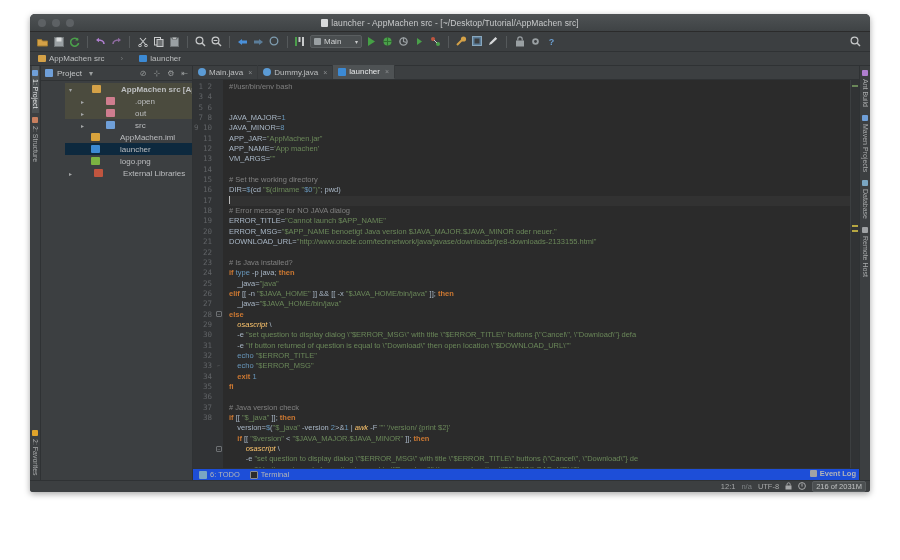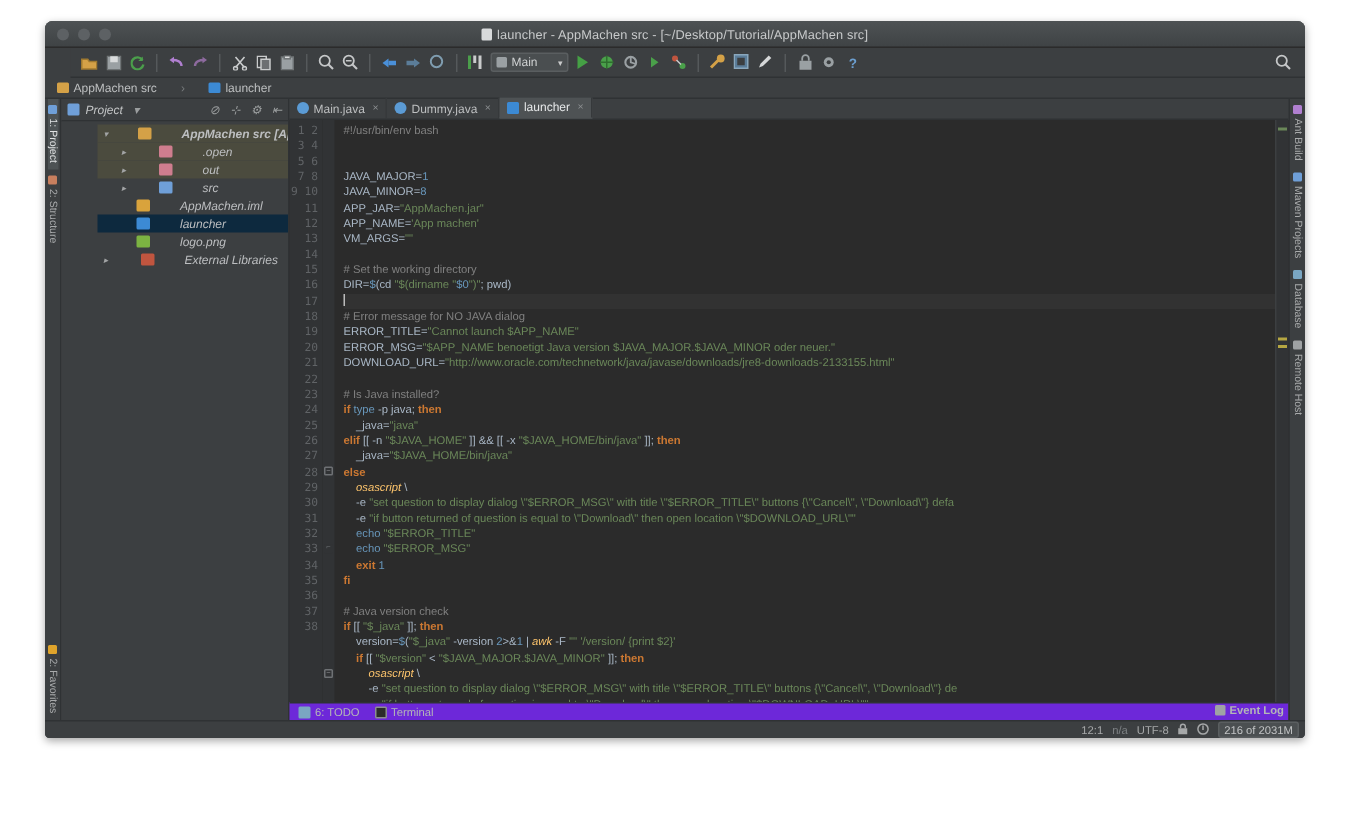--- a/index.html
+++ b/index.html
@@ -29,21 +29,21 @@
     white-space:nowrap;
   }
   #title-file-icon {
     display:inline-block; width:7px; height:8px; background:#d8dadb;
     border-radius:1px; margin-right:3px; vertical-align:-1px;
   }
 
   
   #toolbar {
     height:20px; background:#3c3f41; border-bottom:1px solid #2f3234;
-    display:flex; align-items:center; padding:0 6px; gap:3px;margin-left:17px;
+    display:flex; align-items:center; padding:0 6px; gap:3px;
   }
   .tb { width:13px; height:13px; display:flex; align-items:center; justify-content:center;
         font-size:9px; color:#b5b7b8; border-radius:2px; position:relative; }
   .tb svg { display:block; }
   .sep { width:1px; height:12px; background:#55595b; margin:0 3px; }
   #runcfg {
     height:13px; min-width:52px; background:#4a4e50; border:1px solid #5a5e60;
     border-radius:2px; display:flex; align-items:center; gap:3px; padding:0 3px;
     font-size:8px; color:#cfd1d2;
   }
@@ -70,21 +70,21 @@
   .vstrip.right { border-right:none; border-left:1px solid #2f3234; }
   .vtab {
     writing-mode:vertical-rl; font-size:7px; color:#a9abac; padding:4px 0;
     white-space:nowrap; display:flex; align-items:center; gap:3px;
   }
   .vtab.active { background:#4d5254; color:#e0e2e3; }
   .vtab .vi { width:6px; height:6px; border-radius:1px; flex:0 0 auto; }
 
   
   #project-panel { width:152px; background:#3c3f41; display:flex; flex-direction:column;
-                   border-right:1px solid #2f3234;font-style:italic; }
+                   border-right:1px solid #2f3234; }
   #project-head { height:15px; display:flex; align-items:center; gap:4px;
                   padding:0 4px; font-size:8px; color:#c3c5c6;
                   border-bottom:1px solid #2f3234; background:#3c3f41;}
   #project-head .hicon { width:8px; height:8px; background:#6f9fd8; border-radius:1px;}
   #project-head .spacer { margin-left:auto; }
   #project-head .mini { font-size:8px; color:#9b9e9f; margin-left:3px;}
   #tree { flex:1; background:#3c3f41; padding-top:2px; font-size:8px; color:#bcbec0; overflow:hidden;}
   .row { height:12px; display:flex; align-items:center; gap:20px; padding-left:4px; white-space:nowrap;margin-left:24px;}
   .row.sel { background:#0d293e; }
   .row.hl  { background:#4b4b3e; }
@@ -125,21 +125,21 @@
   .fn  { color:#ffc66d; font-style:italic; }
   .bi2 { color:#6897bb; }
   .num { color:#6897bb; }
   .caret-line { display:inline-block; width:0; border-left:1px solid #bbbbbb; height:8px; vertical-align:-1px;}
 
   
   #markerbar { width:9px; background:#313335; flex:0 0 auto; position:relative; border-left:1px solid #3c3f41;}
   .mk { position:absolute; left:1px; width:6px; height:2px; }
 
   
-  #botstrip { height:12px; background:#6d28d9; border-top:1px solid #2f3234;
+  #botstrip { height:12px; background:#1d4ed8; border-top:1px solid #2f3234;
               display:flex; align-items:center; gap:10px; padding-left:6px;
               font-size:7.5px; color:#b4b6b7;}
   .btab { display:flex; align-items:center; gap:3px; }
   .btab .bi3 { width:8px; height:8px; border-radius:1px; }
 
   
   #status { height:12px; background:#3c3f41; border-top:1px solid #2f3234;
             display:flex; align-items:center; font-size:7.5px; color:#a6a8a9; padding:0 4px; }
   #status .right { margin-left:auto; display:flex; align-items:center; gap:6px; }
   #mem { background:#4b4f51; border:1px solid #5a5e60; border-radius:2px; padding:0 3px; color:#c1c3c4;}

